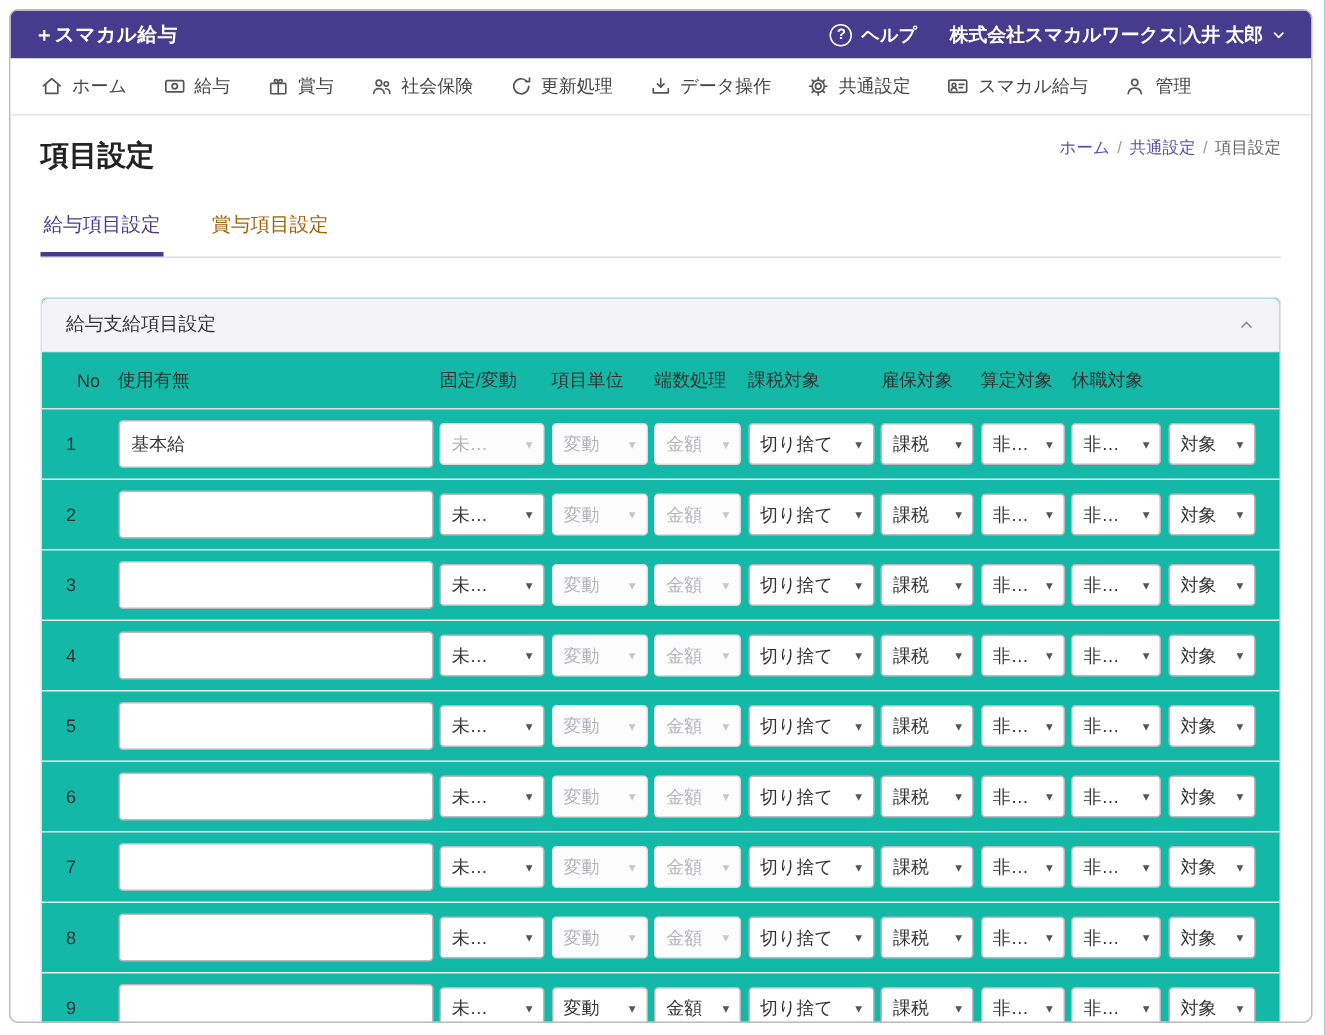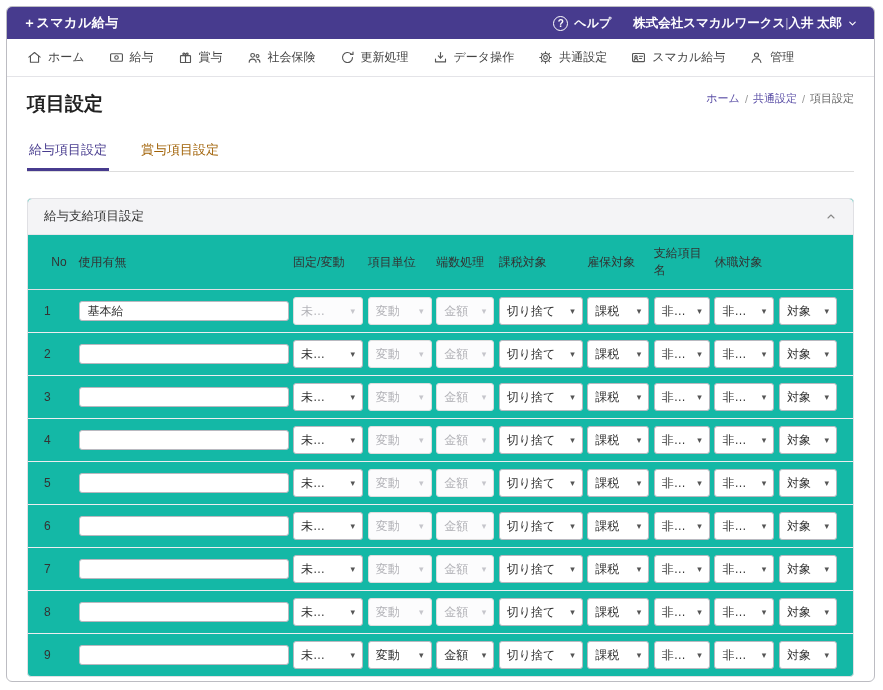--- a/index.html
+++ b/index.html
@@ -60,21 +60,21 @@
     grid-template-columns: 30px 210px 70px 64px 58px 84px 62px 56px 60px 58px;
     justify-content: space-between; align-items: center;
   }
   .thead { padding: 10px 16px; border-bottom: 1px solid #e0e0e4; font-size: 12px; color: #333; }
   .thead .h { text-align: left; }
   .thead .h.left { text-align: center; }
   .trow { padding: 7px 16px; border-bottom: 1px solid #ededf0; }
   .trow:last-child { border-bottom: none; }
   .cell.no { font-size: 12px; color: #333; }
   .txt {
-    width: 100%; height: 20px; border: 1px solid #b9b9c0; border-radius: 3px;
+    width: 100%; height: 32px; border: 1px solid #b9b9c0; border-radius: 3px;
     padding: 0 8px; font-size: 12px; color: #333;
     font-family: "Liberation Sans", "DejaVu Sans", sans-serif;
   }
   .sel {
     height: 28px; border: 1px solid #b9b9c0; border-radius: 3px; background: #fff;
     display: flex; align-items: center; justify-content: space-between;
     padding: 0 7px; font-size: 12px; color: #333; cursor: pointer;
   }
   .sel .caret { font-size: 9px; color: #555; margin-left: 4px; }
   .sel.muted { color: #b3b3b8; border-color: #ddd; background: #fcfcfd; cursor: default; }
@@ -214,21 +214,21 @@
       </div>
 
       <div class="grid thead">
         <div class="h left">No</div>
         <div class="h">使用有無</div>
         <div class="h">固定/変動</div>
         <div class="h">項目単位</div>
         <div class="h">端数処理</div>
         <div class="h">課税対象</div>
         <div class="h">雇保対象</div>
-        <div class="h">支給項目名</div>
+        <div class="h">算定対象</div>
         <div class="h">休職対象</div>
       </div>
 
       <div class="grid trow">
         <div class="cell no">1</div>
         <div><input type="text" class="txt" value="基本給" style=""></div>
         <div class="sel muted">
             <span>未…</span>
             <span class="caret">▾</span>
           </div>

